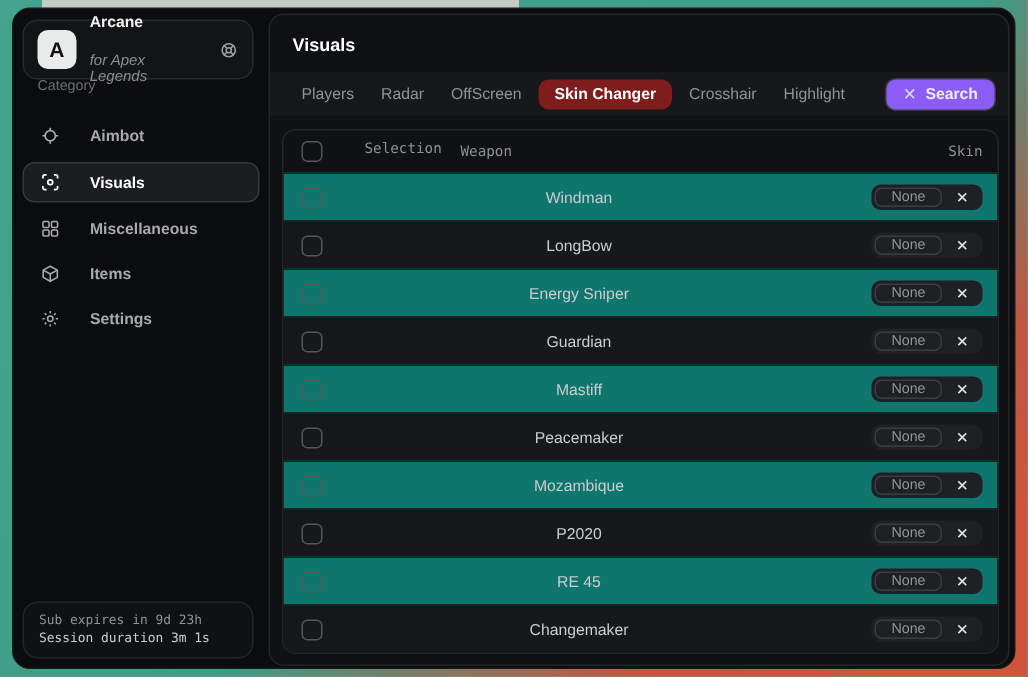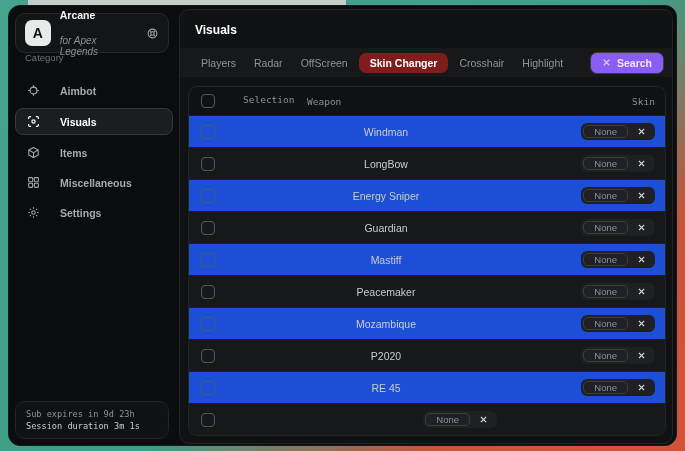--- a/index.html
+++ b/index.html
@@ -54,21 +54,21 @@
     color:#ebecec; font-size:10.5px; font-weight:bold; }
   .search-btn .ic{ display:flex; color:#d6d8da; }
 
   .table{ position:absolute; left:8px; top:76px; width:478px; height:350px;
     border:1px solid #232527; border-radius:9px; overflow:hidden; background:#101113; }
   .thead{ height:28px; display:flex; align-items:center;
     font-family:"DejaVu Sans Mono",monospace; font-size:9.5px; color:#8c9094; }
   .col-sel{ width:118px; display:flex; gap:28px; padding-left:12px; }
   .col-weapon{ flex:1; text-align:left; }
   .col-skin{ width:200px; display:flex; justify-content:flex-end; padding-right:10px; }
-  .trow{ height:32px; display:flex; align-items:center; border-top:1px solid #1d1f22; background:#1d4ed8; }
+  .trow{ height:32px; display:flex; align-items:center; border-top:1px solid #1d1f22; background:#0f766e; }
   .trow:nth-child(even){ background:#17181b; }
   .weapon-name{ flex:1; text-align:center; font-size:10.5px; color:#caccce; }
   .checkbox{ width:14px; height:14px; border:1.5px solid #54575b; border-radius:4px; background:transparent; }
   .badge-group{ display:inline-flex; align-items:center; gap:9px;
     background:#1e2023; border-radius:6px; padding:2px 9px 2px 2px; }
   .badge-pill{ border:1px solid #3b3e41; border-radius:5px; padding:0 10px;
     font-size:9.5px; color:#8f9397; }
   .badge-x{ display:flex; color:#d8dadc; }
 
   svg{ display:block; }
@@ -115,36 +115,36 @@
             <svg width="13" height="13" viewBox="0 0 16 16" fill="none" stroke="currentColor" stroke-width="1.4">
               <path d="M2 5V3.5A1.5 1.5 0 0 1 3.5 2H5M11 2h1.5A1.5 1.5 0 0 1 14 3.5V5M14 11v1.5a1.5 1.5 0 0 1-1.5 1.5H11M5 14H3.5A1.5 1.5 0 0 1 2 12.5V11"></path>
               <circle cx="8" cy="8" r="2"></circle>
             </svg>
           </span>
           <span>Visuals</span>
         </div>
         <div class="nav-item">
           <span class="ic">
             <svg width="13" height="13" viewBox="0 0 16 16" fill="none" stroke="currentColor" stroke-width="1.3">
-              <path d="M8 1.8 13.8 5v6L8 14.2 2.2 11V5L8 1.8z"></path>
-                <path d="M2.2 5 8 8.2 13.8 5M8 8.2V14"></path>
-            </svg>
-          </span>
-          <span>Items</span>
-        </div>
-        <div class="nav-item">
-          <span class="ic">
-            <svg width="13" height="13" viewBox="0 0 16 16" fill="none" stroke="currentColor" stroke-width="1.3">
               <rect x="2" y="2" width="5" height="5" rx="1"></rect>
                 <rect x="9" y="2" width="5" height="5" rx="1"></rect>
               <rect x="2" y="9" width="5" height="5" rx="1"></rect>
                 <rect x="9" y="9" width="5" height="5" rx="1"></rect>
             </svg>
           </span>
           <span>Miscellaneous</span>
+        </div>
+        <div class="nav-item">
+          <span class="ic">
+            <svg width="13" height="13" viewBox="0 0 16 16" fill="none" stroke="currentColor" stroke-width="1.3">
+              <path d="M8 1.8 13.8 5v6L8 14.2 2.2 11V5L8 1.8z"></path>
+                <path d="M2.2 5 8 8.2 13.8 5M8 8.2V14"></path>
+            </svg>
+          </span>
+          <span>Items</span>
         </div>
         <div class="nav-item">
           <span class="ic">
             <svg width="13" height="13" viewBox="0 0 16 16" fill="none" stroke="currentColor" stroke-width="1.3">
               <circle cx="8" cy="8" r="2.2"></circle>
               <path d="M8 1.6v1.9M8 12.5v1.9M1.6 8h1.9M12.5 8h1.9M3.5 3.5l1.3 1.3M11.2 11.2l1.3 1.3M12.5 3.5l-1.3 1.3M4.8 11.2l-1.3 1.3"></path>
             </svg>
           </span>
           <span>Settings</span>
         </div>
@@ -338,20 +338,21 @@
                     </svg>
                   </span>
                 </span>
               </div>
             </div>
 
             <div class="trow">
               <div class="col-sel">
                 <div class="checkbox"></div>
               </div>
+              <div class="weapon-name">Changemaker</div>
               <div class="col-skin">
                 <span class="badge-group">
                   <span class="badge-pill">None</span>
                   <span class="badge-x">
                     <svg width="9" height="9" viewBox="0 0 12 12" fill="none" stroke="currentColor" stroke-width="1.6">
                       <path d="M2.5 2.5l7 7M9.5 2.5l-7 7"></path>
                     </svg>
                   </span>
                 </span>
               </div>

